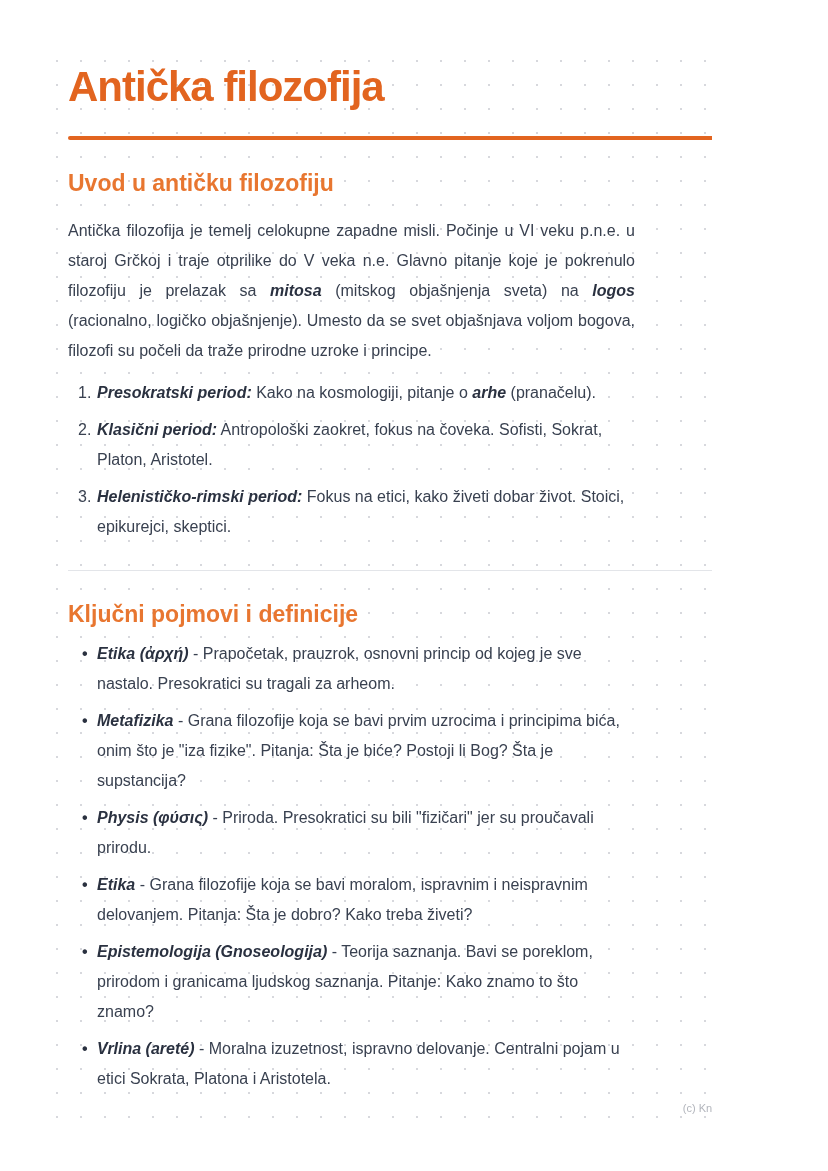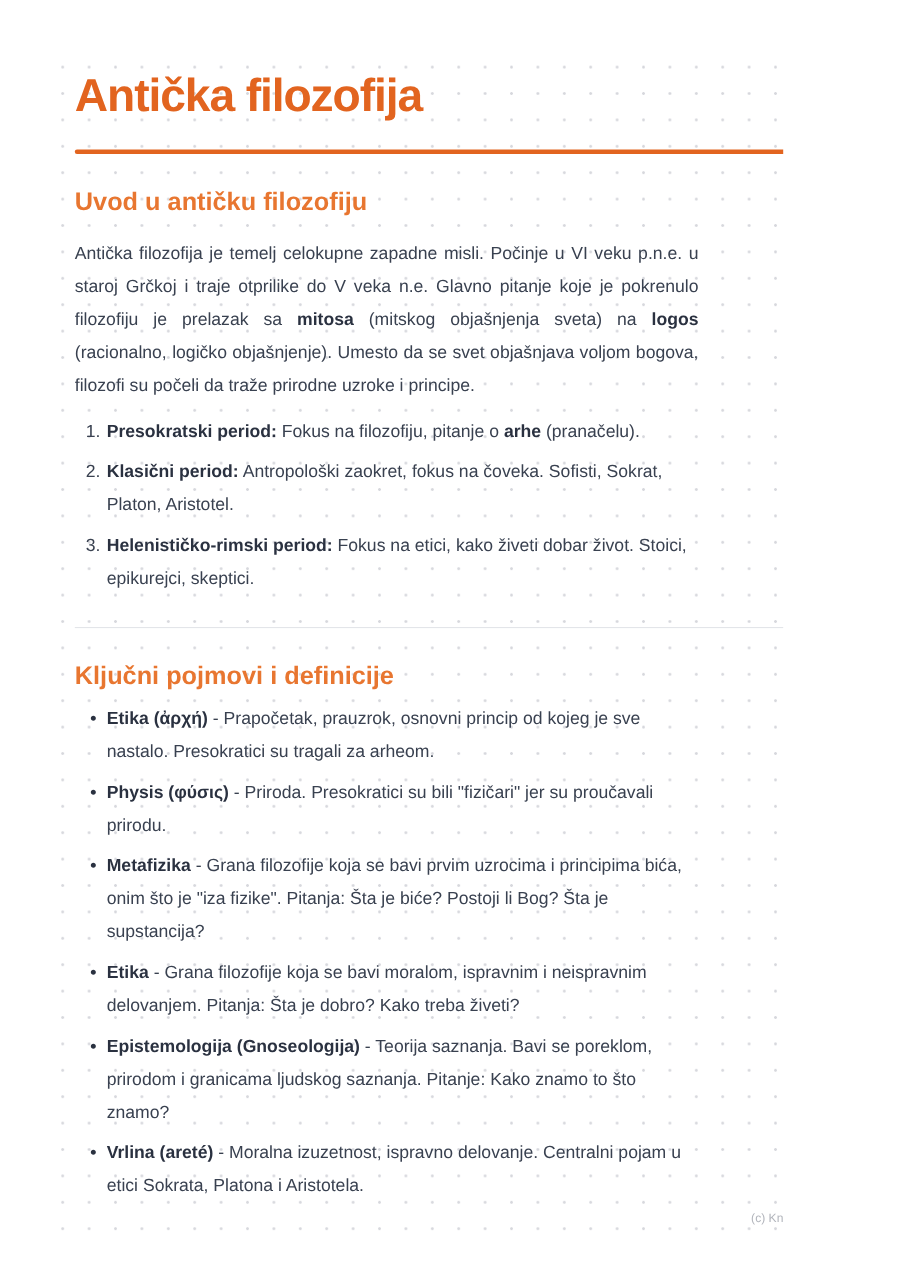--- a/index.html
+++ b/index.html
@@ -69,21 +69,21 @@
     color: #e87630;
   }
   p.para {
     margin: 20px 0 0 0;
     width: 567px;
     font-size: 16px;
     line-height: 30px;
     color: #394150;
   }
   p.justify { text-align: justify; }
-  strong { font-weight: 700; color: #2a3140; }
+  strong { font-weight: 700; color: #2a3140; font-style: italic; }
   ol.num-list, ul.bullet-list {
     margin: 12px 0 0 0;
     padding: 0;
     width: 567px;
     list-style: none;
     counter-reset: item;
     font-size: 16px;
     line-height: 30px;
     color: #394150;
   }
@@ -136,33 +136,33 @@
       <h1 class="doc-title">Antička filozofija</h1>
 
       <hr class="title-rule">
 
       <h2 class="section-heading">Uvod u antičku filozofiju</h2>
 
       <p class="para justify"><span>Antička filozofija je temelj celokupne zapadne misli. Počinje u VI veku p.n.e. u staroj Grčkoj i traje otprilike do V veka n.e. Glavno pitanje koje je pokrenulo filozofiju je prelazak sa </span><strong>mitosa</strong><span> (mitskog objašnjenja sveta) na </span><strong>logos</strong><span> (racionalno, logičko objašnjenje). Umesto da se svet objašnjava voljom bogova, filozofi su počeli da traže prirodne uzroke i principe.</span></p>
 
 
       <ol class="num-list">
-          <li><strong>Presokratski period:</strong><span> Fokus na filozofiju, pitanje o </span><strong>arhe</strong><span> (pranačelu).</span></li>
+          <li><strong>Presokratski period:</strong><span> Kako na kosmologiji, pitanje o </span><strong>arhe</strong><span> (pranačelu).</span></li>
           <li><strong>Klasični period:</strong><span> Antropološki zaokret, fokus na čoveka. Sofisti, Sokrat, Platon, Aristotel.</span></li>
           <li><strong>Helenističko-rimski period:</strong><span> Fokus na etici, kako živeti dobar život. Stoici, epikurejci, skeptici.</span></li>
         </ol>
 
       <hr class="divider">
 
       <h2 class="section-heading">Ključni pojmovi i definicije</h2>
 
       <ul class="bullet-list">
           <li><strong>Etika (ἀρχή)</strong><span> - Prapočetak, prauzrok, osnovni princip od kojeg je sve nastalo. Presokratici su tragali za arheom.</span></li>
+          <li><strong>Metafizika</strong><span> - Grana filozofije koja se bavi prvim uzrocima i principima bića, onim što je "iza fizike". Pitanja: Šta je biće? Postoji li Bog? Šta je supstancija?</span></li>
           <li><strong>Physis (φύσις)</strong><span> - Priroda. Presokratici su bili "fizičari" jer su proučavali prirodu.</span></li>
-          <li><strong>Metafizika</strong><span> - Grana filozofije koja se bavi prvim uzrocima i principima bića, onim što je "iza fizike". Pitanja: Šta je biće? Postoji li Bog? Šta je supstancija?</span></li>
           <li><strong>Etika</strong><span> - Grana filozofije koja se bavi moralom, ispravnim i neispravnim delovanjem. Pitanja: Šta je dobro? Kako treba živeti?</span></li>
           <li><strong>Epistemologija (Gnoseologija)</strong><span> - Teorija saznanja. Bavi se poreklom, prirodom i granicama ljudskog saznanja. Pitanje: Kako znamo to što znamo?</span></li>
           <li><strong>Vrlina (areté)</strong><span> - Moralna izuzetnost, ispravno delovanje. Centralni pojam u etici Sokrata, Platona i Aristotela.</span></li>
         </ul>
 
     </div>
 
     <div class="footer-credit">(c) Knowunity 2025</div>
 
   </div>

